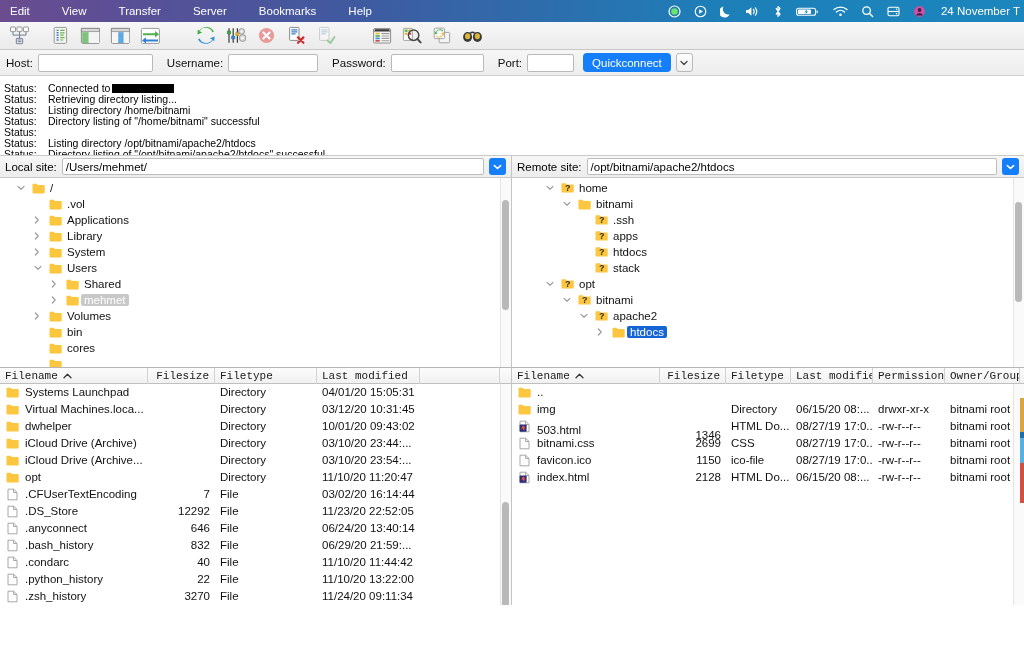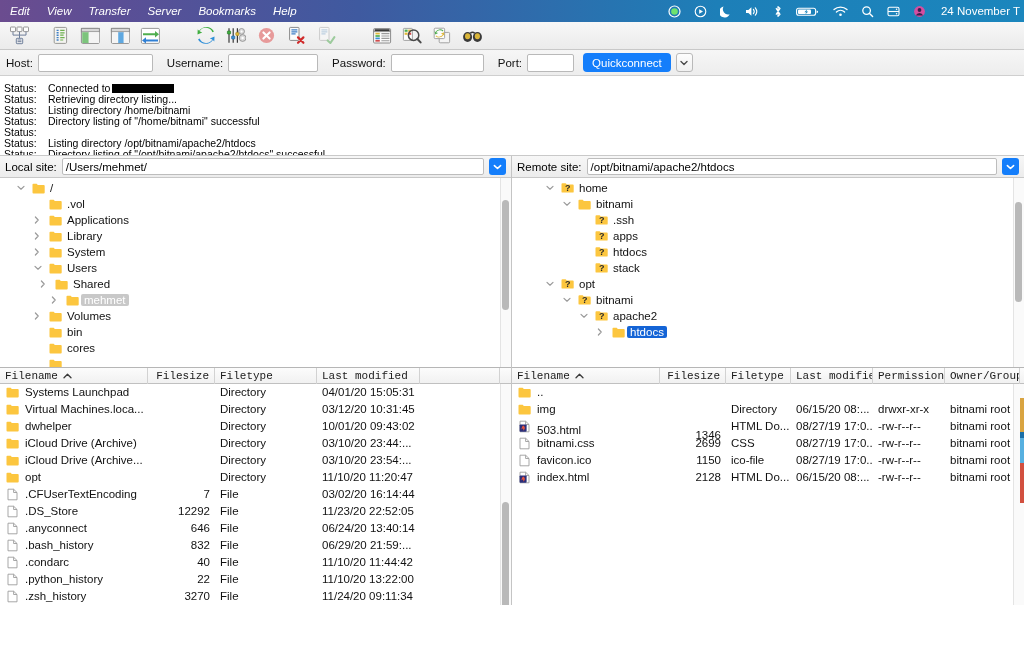--- a/index.html
+++ b/index.html
@@ -13,21 +13,21 @@
   #app { position: relative; width: 1024px; height: 656px; }
 
   
   .macbar {
     height: 22px;
     background: linear-gradient(to right, #6b4c8f 0%, #5a4f96 12%, #3f5aa0 35%, #1d7fb8 70%, #1b86bd 100%);
     display: flex; align-items: center;
     color: #fff;
     font-size: 11.5px;
   }
-  .macbar-menus { display: flex; align-items: center; padding-left: 10px; gap: 17px; font-style: italic; }
+  .macbar-menus { display: flex; align-items: center; padding-left: 10px; gap: 32px; }
   .macbar-menus span { white-space: nowrap; }
   .macbar-right {
     margin-left: auto; display: flex; align-items: center;
     gap: 13px; padding-right: 4px;
   }
   .macbar-right .mi { display: flex; align-items: center; justify-content: center; }
   .macbar-clock { font-size: 11.5px; white-space: nowrap; padding-left: 2px; }
 
   
   .toolbar {
@@ -540,21 +540,21 @@
                   <path d="M1 1.4 L4 4.2 L7 1.4" fill="none" stroke="#9a9a9a" stroke-width="1.2" stroke-linecap="round" stroke-linejoin="round"></path>
                 </svg>
               </span>
               <span class="tfolder">
                 <svg width="13" height="11" viewBox="0 0 13 11">
                   <path d="M0.5 1.6a.9.9 0 0 1 .9-.9h3.3l1.1 1.3h6a.9.9 0 0 1 .9.9v6.6a.9.9 0 0 1-.9.9H1.4a.9.9 0 0 1-.9-.9z" fill="#fcc63f"></path>
                 </svg>
               </span>
               <span class="tlabel">Users</span>
             </div>
-            <div class="trow" style="padding-left: 40px;">
+            <div class="trow" style="padding-left: 51px;">
               <span class="twist">
                 <svg width="6" height="8" viewBox="0 0 6 8">
                   <path d="M1.4 1 L4.2 4 L1.4 7" fill="none" stroke="#9a9a9a" stroke-width="1.2" stroke-linecap="round" stroke-linejoin="round"></path>
                 </svg>
               </span>
               <span class="tfolder">
                 <svg width="13" height="11" viewBox="0 0 13 11">
                   <path d="M0.5 1.6a.9.9 0 0 1 .9-.9h3.3l1.1 1.3h6a.9.9 0 0 1 .9.9v6.6a.9.9 0 0 1-.9.9H1.4a.9.9 0 0 1-.9-.9z" fill="#fcc63f"></path>
                 </svg>
               </span>

